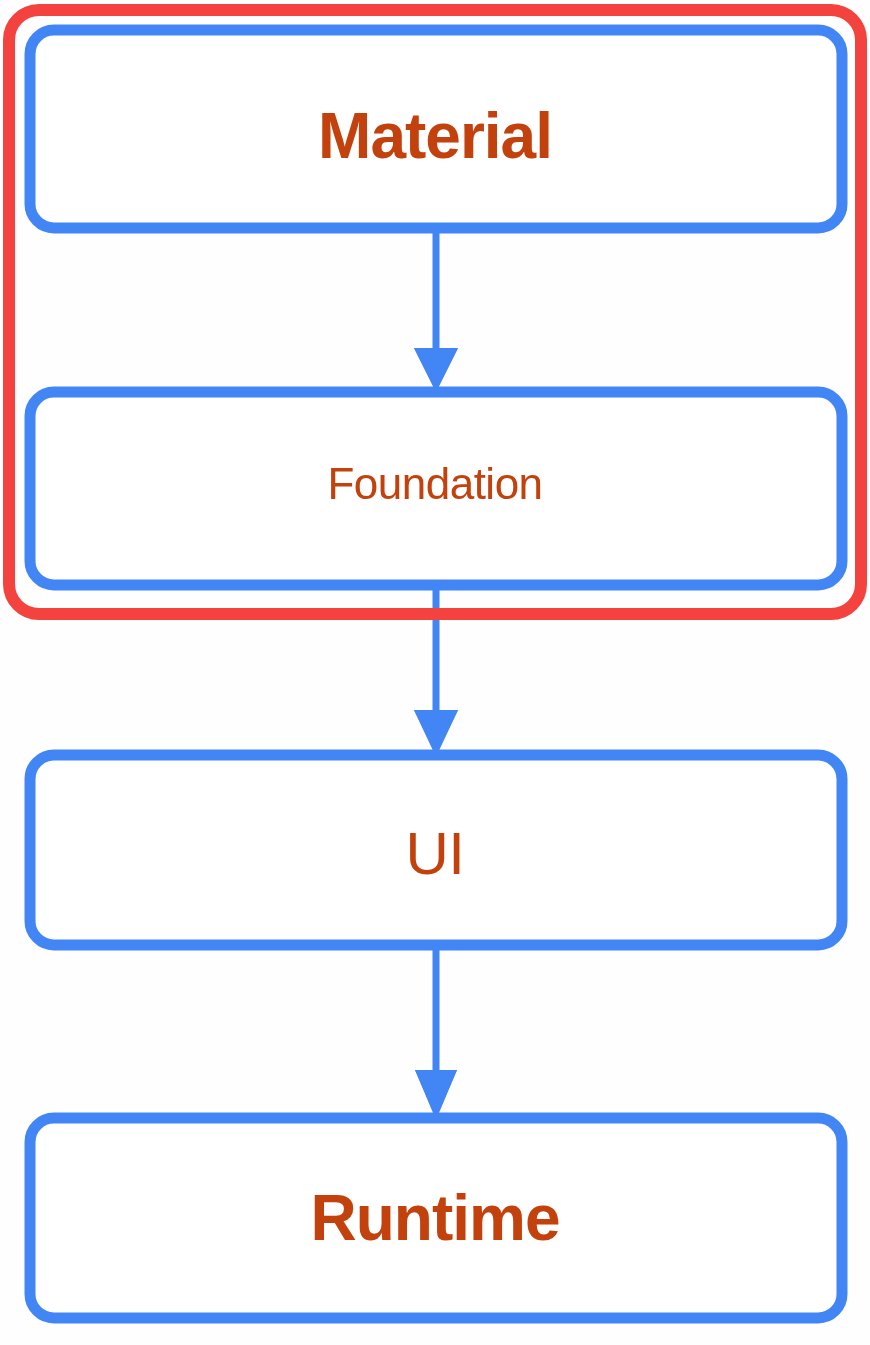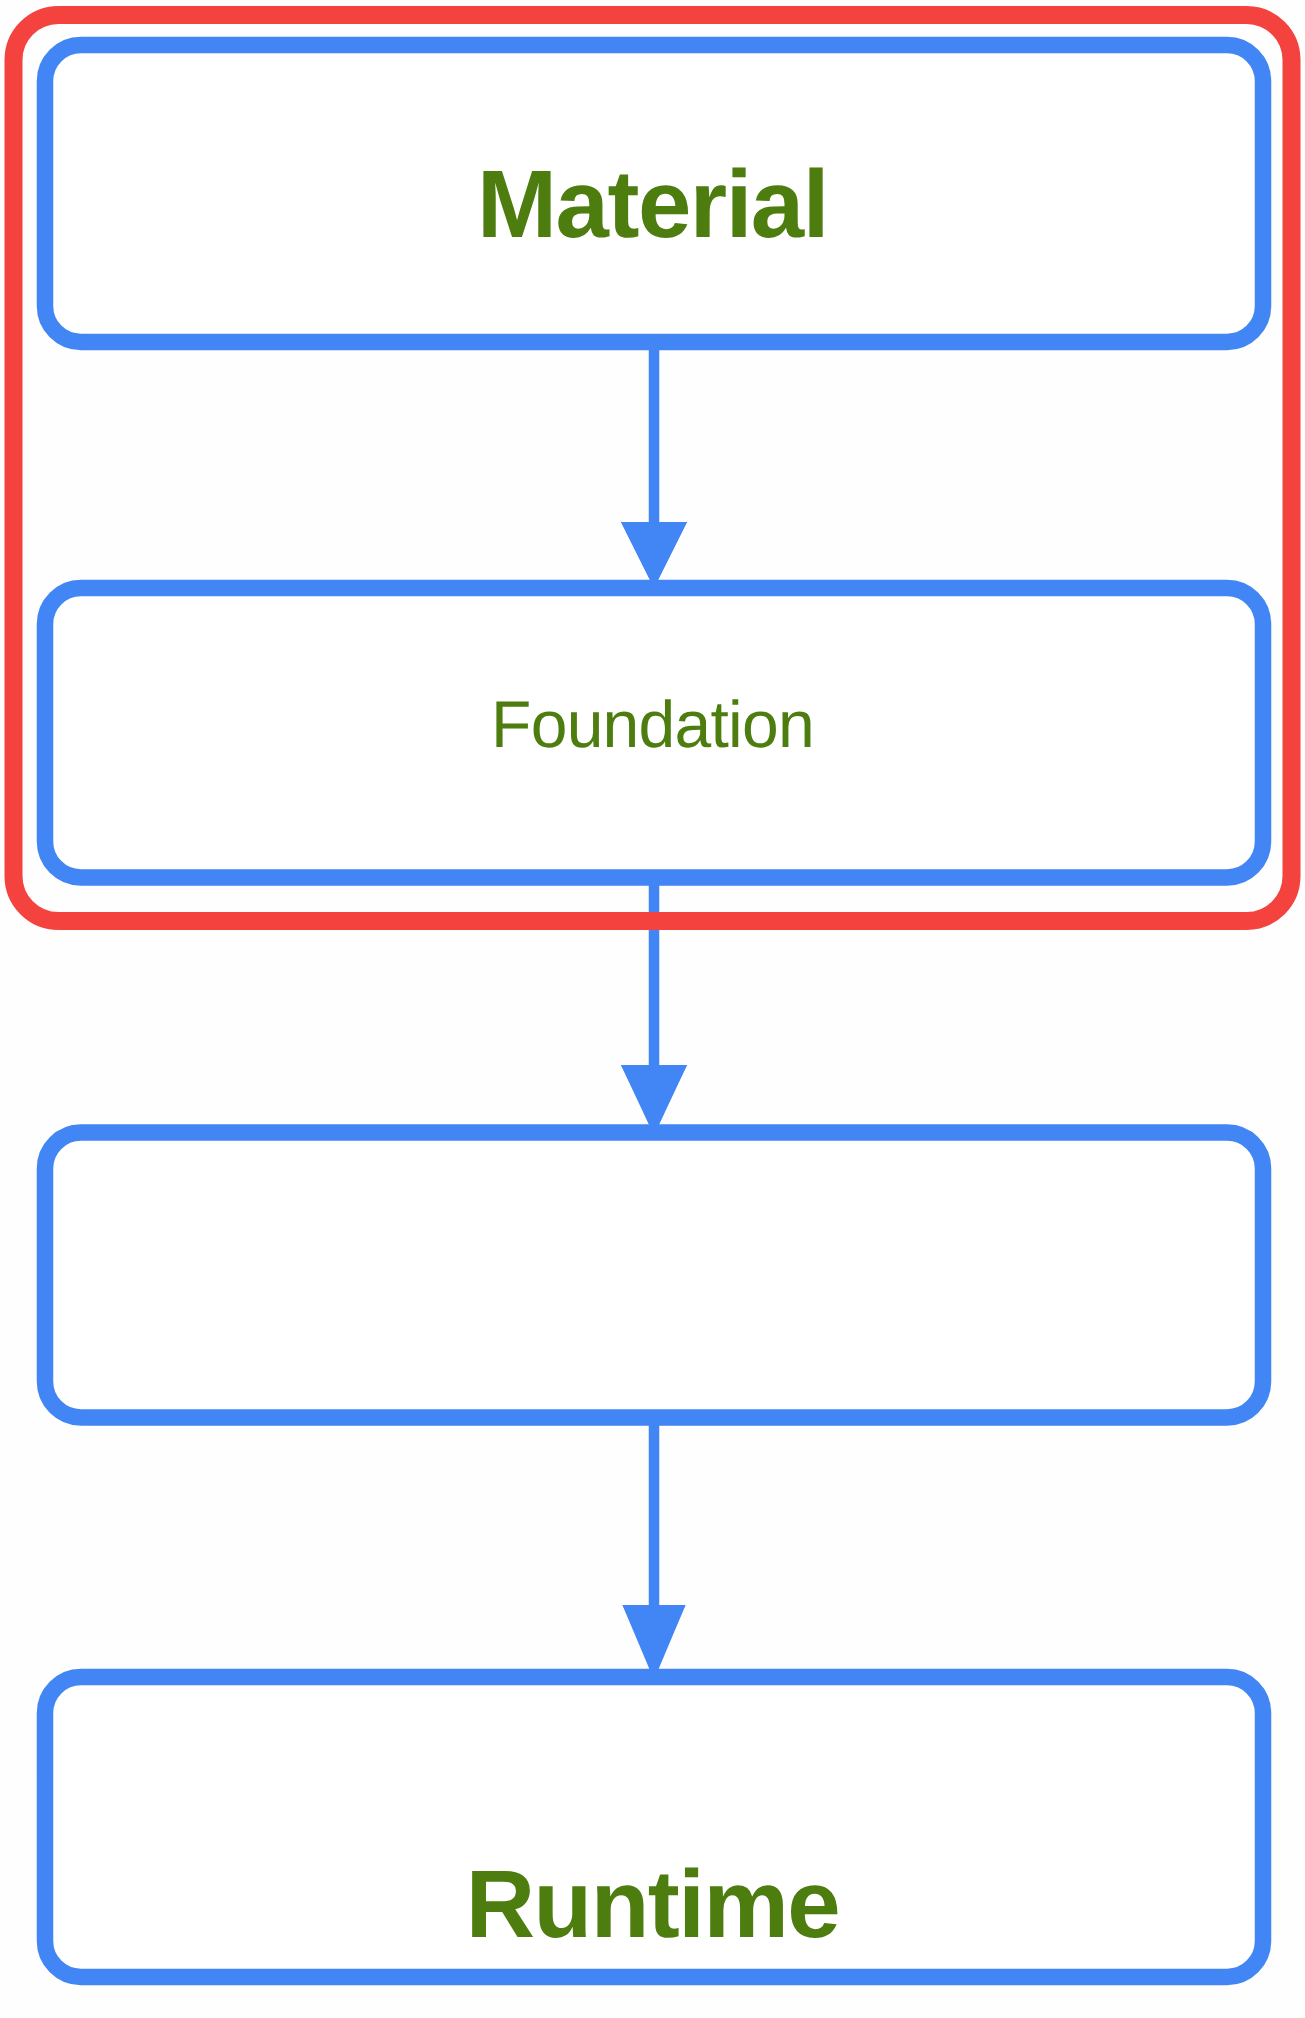--- a/index.html
+++ b/index.html
@@ -24,36 +24,36 @@
     top: 0;
     width: 870px;
     height: 1345px;
     display: block;
   }
   .layer-label {
     position: absolute;
     left: 0;
     width: 870px;
     text-align: center;
-    color: #4d7c0f;
+    color: #c2410c;
     font-family: "Liberation Sans", sans-serif;
     font-weight: 400;
     letter-spacing: -0.5px;
     line-height: 1;
     white-space: nowrap;
     pointer-events: none;
   }
   .layer-label.bold {
     font-weight: 700;
     letter-spacing: -1px;
   }
   #label-material  { top: 104px;  font-size: 64px; }
   #label-foundation{ top: 462px;  font-size: 44px; }
   #label-ui        { top: 824px;  font-size: 60px; }
-  #label-runtime   { top: 1237px; font-size: 64px; }
+  #label-runtime   { top: 1186px; font-size: 64px; }
 </style>
 </head>
 <body>
 
 <div id="canvas">
 
   <svg id="diagram-svg" viewBox="0 0 870 1345" aria-hidden="true">
 
     <g>
       <line x1="436" y1="228" x2="436" y2="356" stroke="#4285F4" stroke-width="7"></line>
@@ -84,16 +84,17 @@
       <polygon points="414,348 458,348 436,392" fill="#4285F4"></polygon>
       <polygon points="414,710 458,710 436,757" fill="#4285F4"></polygon>
       <polygon points="415,1070 457,1070 436,1120" fill="#4285F4"></polygon>
     </g>
   </svg>
 
   <div class="layer-label bold" id="label-material">Material</div>
 
   <div class="layer-label" id="label-foundation">Foundation</div>
 
+  <div class="layer-label" id="label-ui">UI</div>
 
   <div class="layer-label bold" id="label-runtime">Runtime</div>
 
 </div>
 
 </body></html>

